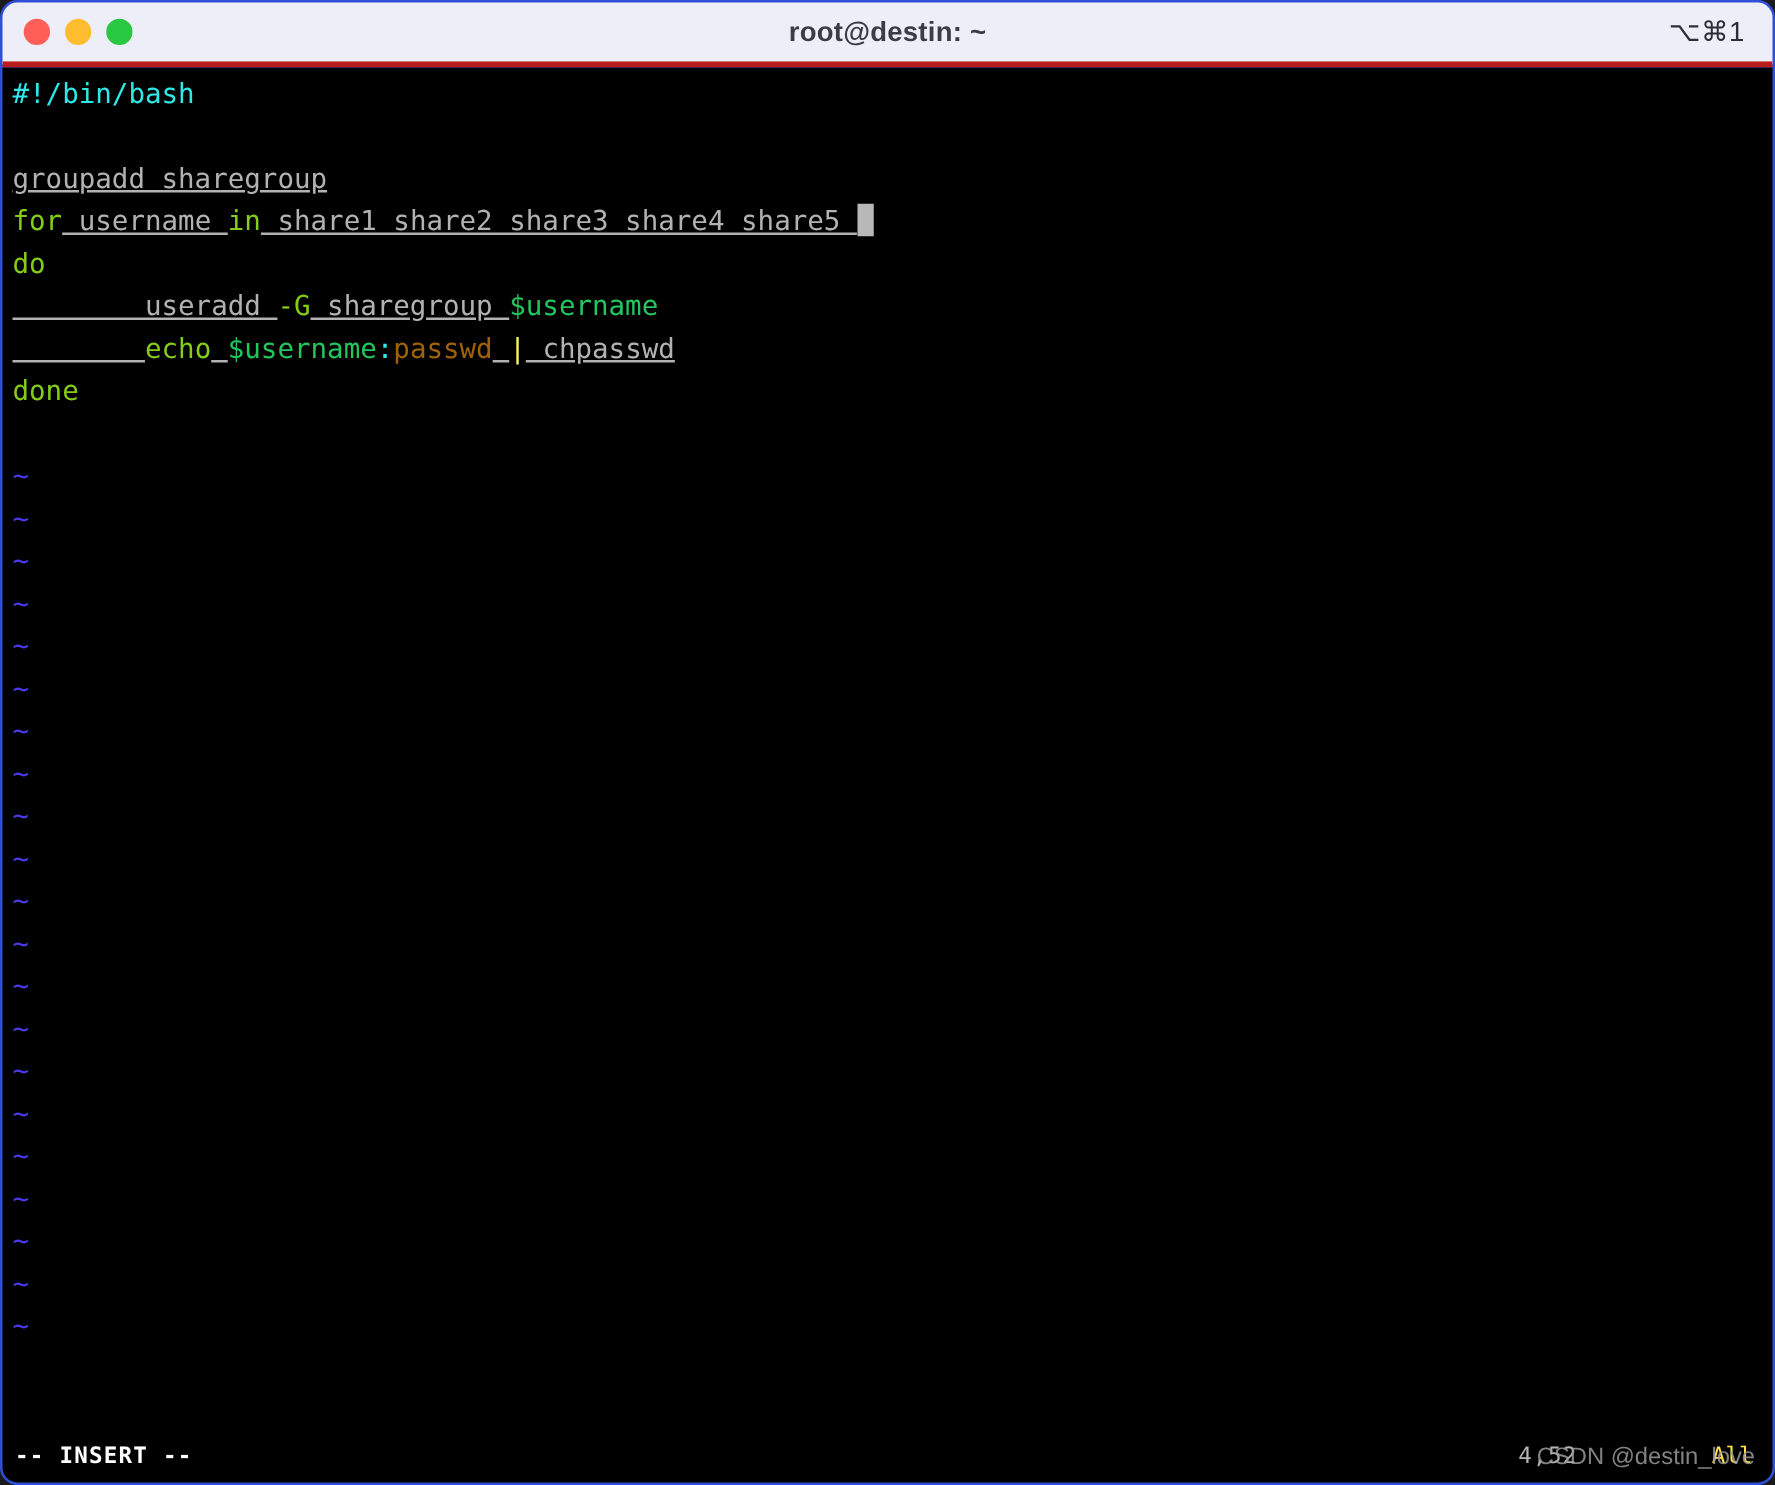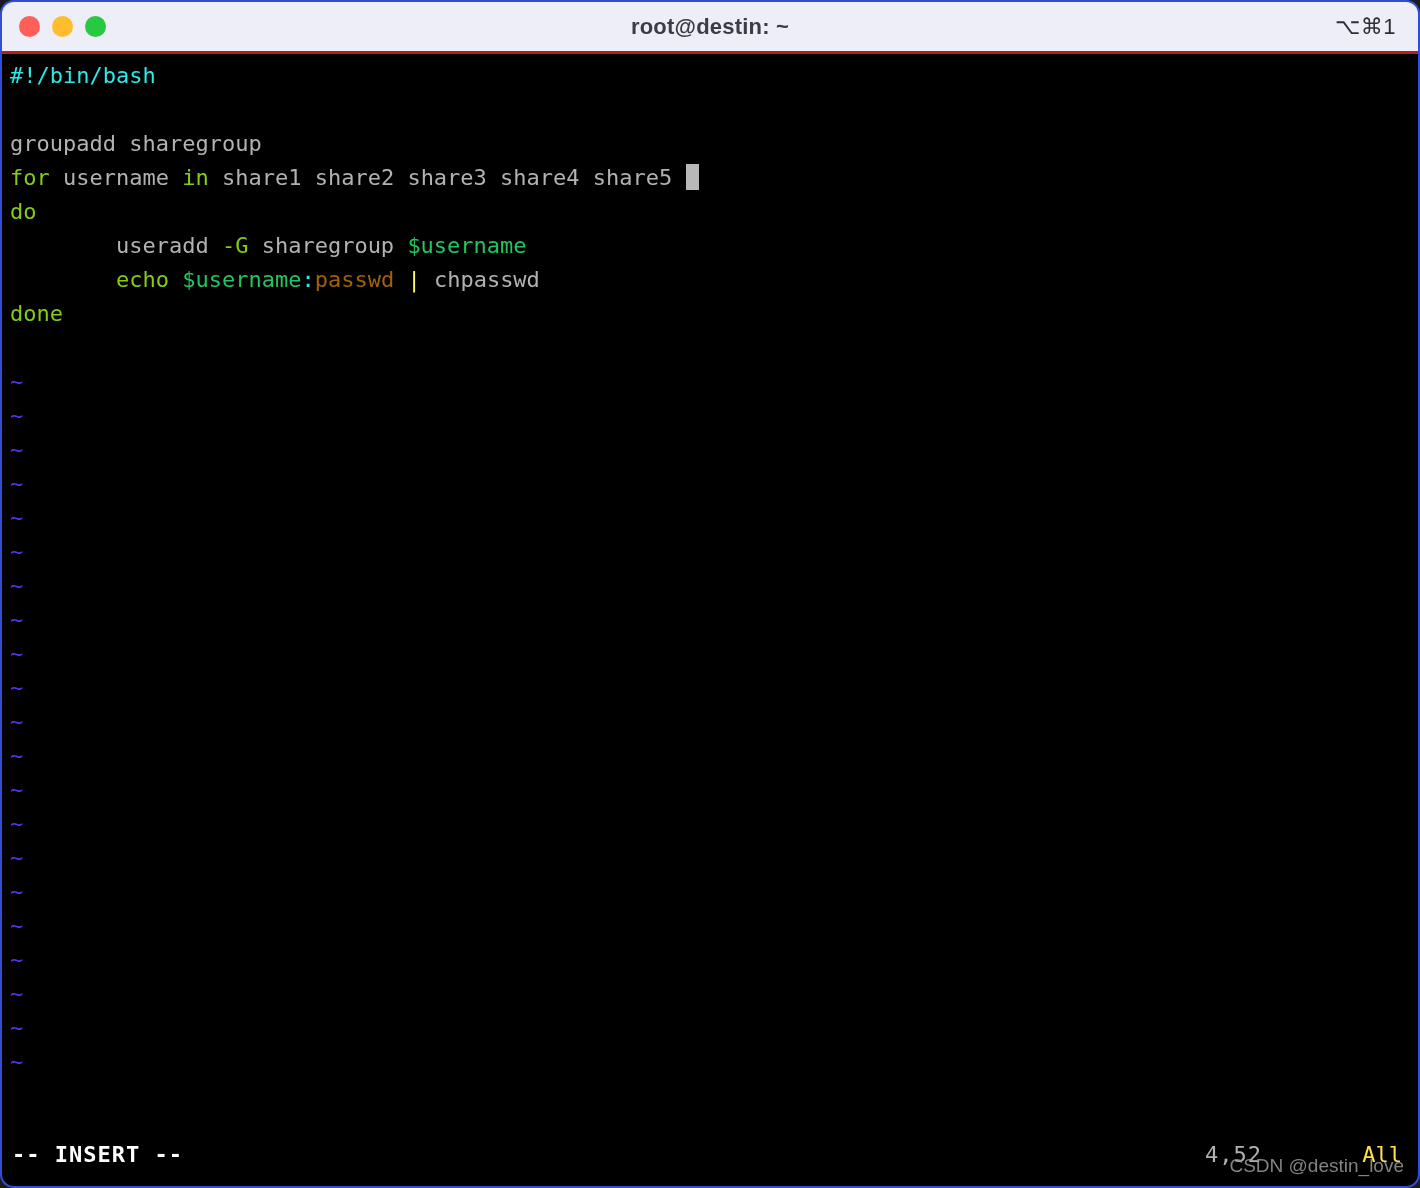--- a/index.html
+++ b/index.html
@@ -28,21 +28,21 @@
   .titlebar {
     position: absolute;
     top: 2px; left: 2px; right: 2px;
     height: 52px;
     background: #edeef7;
     border-top-left-radius: 12px;
     border-top-right-radius: 12px;
     display: flex;
     align-items: center;
     z-index: 3;
-    border-bottom: 3px solid #b91c1c;
+    border-bottom: 5px solid #b91c1c;
     box-sizing: border-box;
   }
   .traffic {
     display: flex;
     gap: 12px;
     margin-left: 17px;
   }
   .light {
     width: 21px;
     height: 21px;
@@ -94,44 +94,44 @@
     font-size: 22px;
     line-height: 34px;
     white-space: pre;
     padding-left: 8px;
     padding-top: 5px;
     box-sizing: border-box;
   }
   .line { height: 34px; }
 
   .c-comment { color: #2ee8e8; }
-  .c-plain   { color: #b2b2b2; }
+  .c-plain   { color: #b2b2b2; text-decoration: underline; }
   .c-kw      { color: #84cc16; }
   .c-var     { color: #22c55e; }
   .c-str     { color: #a16207; }
   .c-pipe    { color: #f6f65e; }
   .c-tilde   { color: #4b3bf0; }
 
   .cursor {
     display: inline-block;
     width: 13px;
     height: 26px;
     background: #b8b8b8;
     vertical-align: -5px;
   }
 
   .statusbar {
     position: absolute;
     left: 0; right: 0;
     bottom: 0;
     height: 44px;
     display: flex;
-    align-items: flex-start;
+    align-items: center;
     font-family: "DejaVu Sans Mono", monospace;
-    font-size: 22px;
+    font-size: 18px;
     text-decoration: underline;
   }
   .status-mode {
     color: #ffffff;
     font-weight: bold;
     padding-left: 10px;
     letter-spacing: 1px;
   }
   .status-pos {
     position: absolute;

